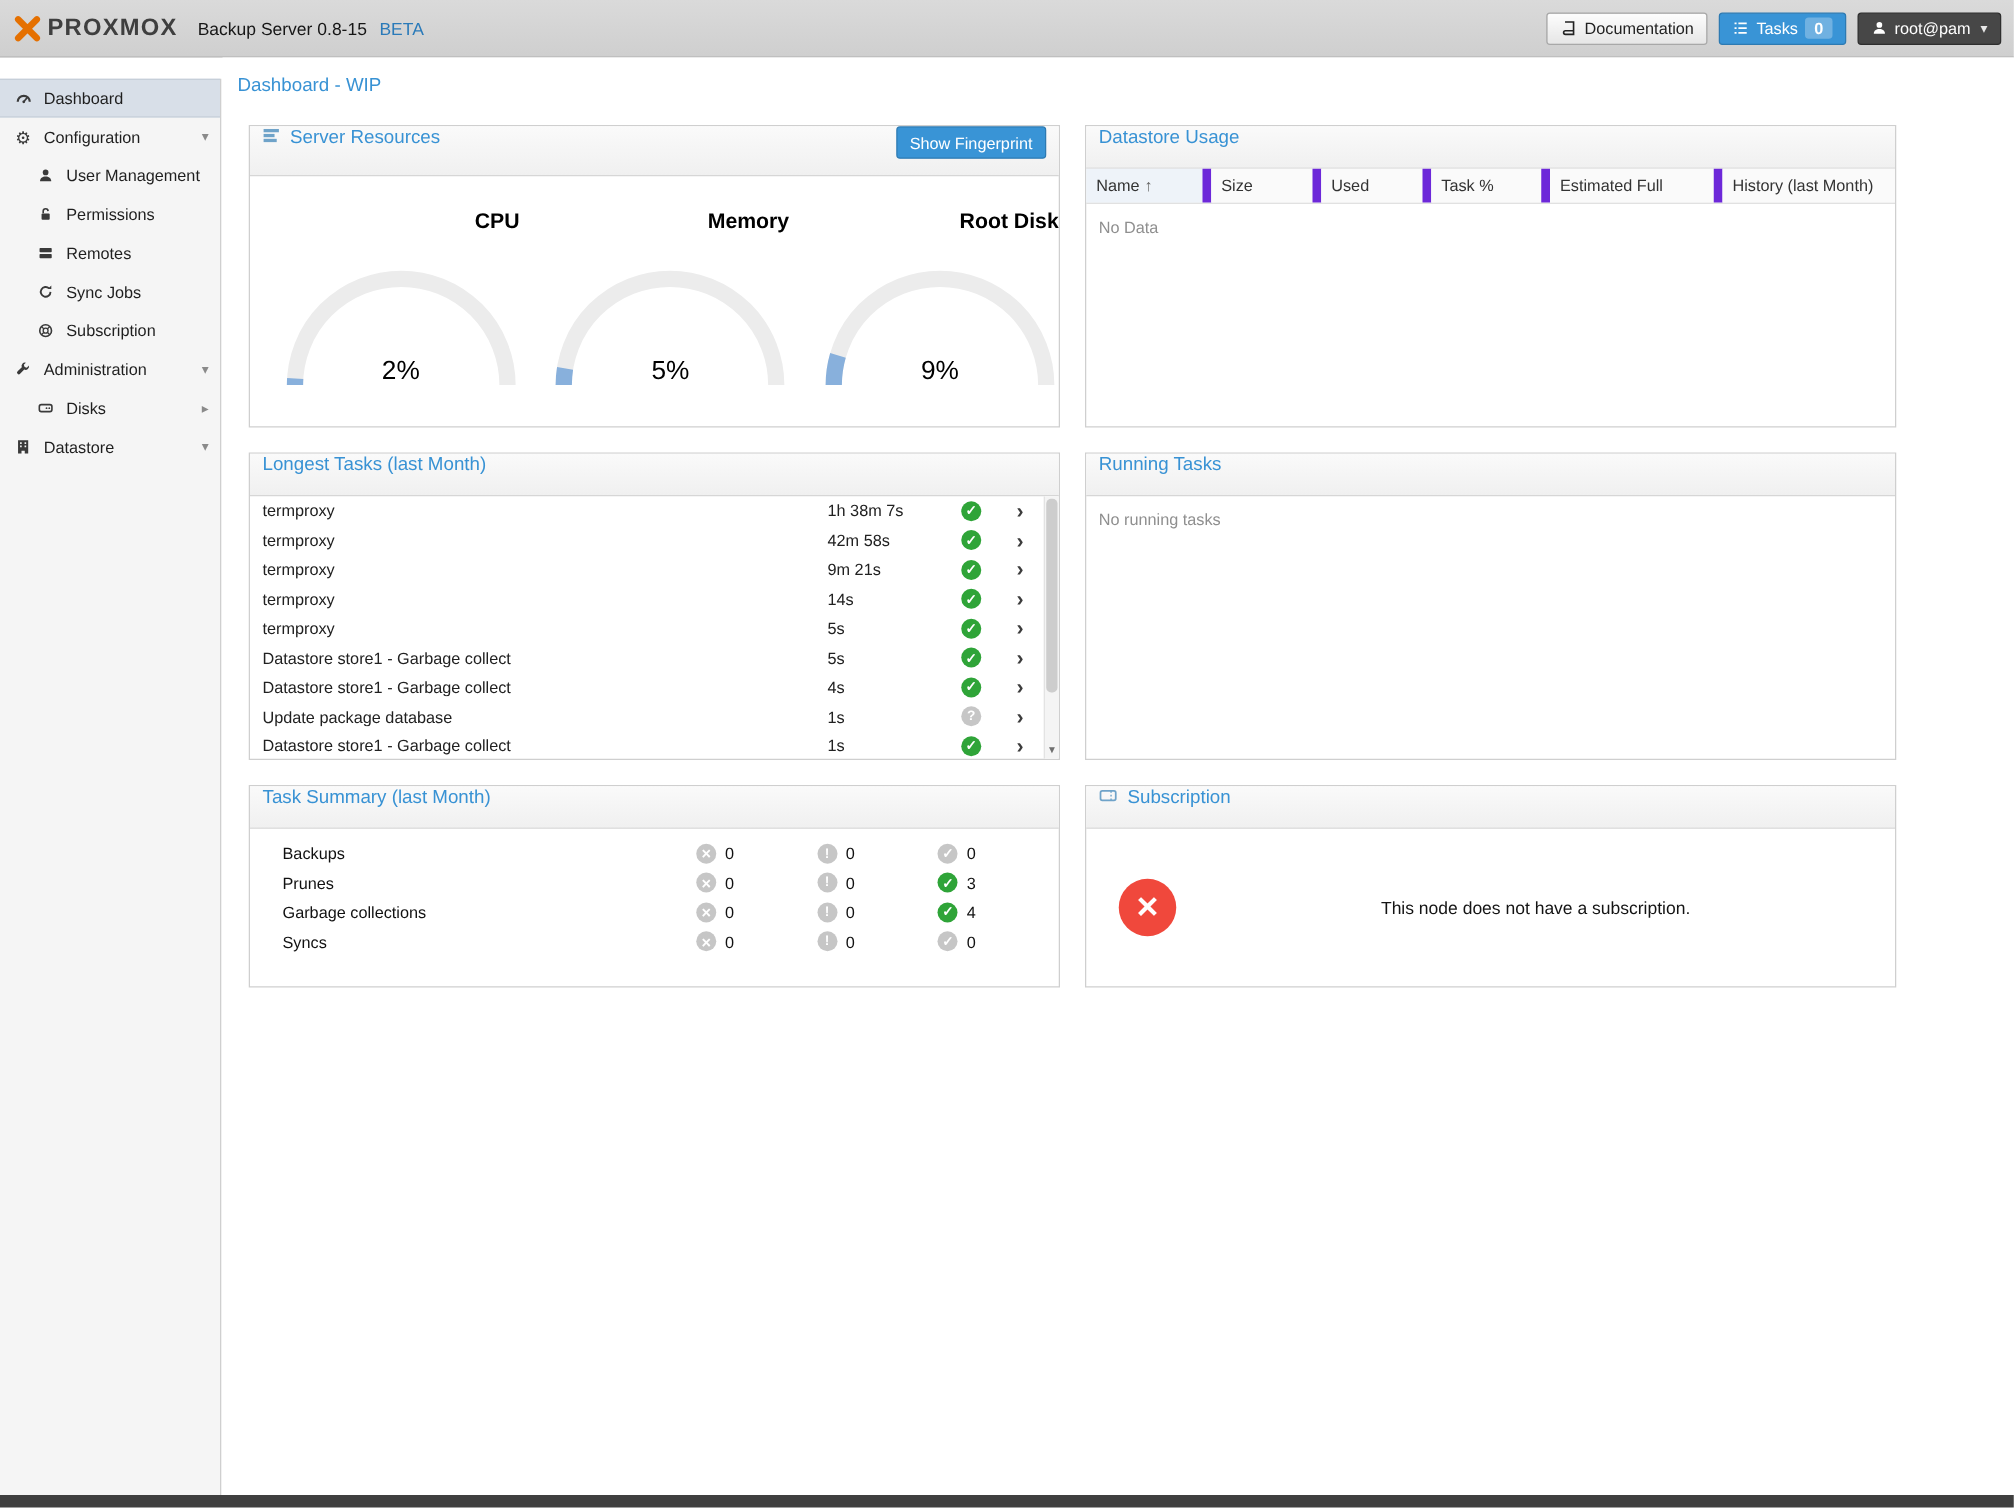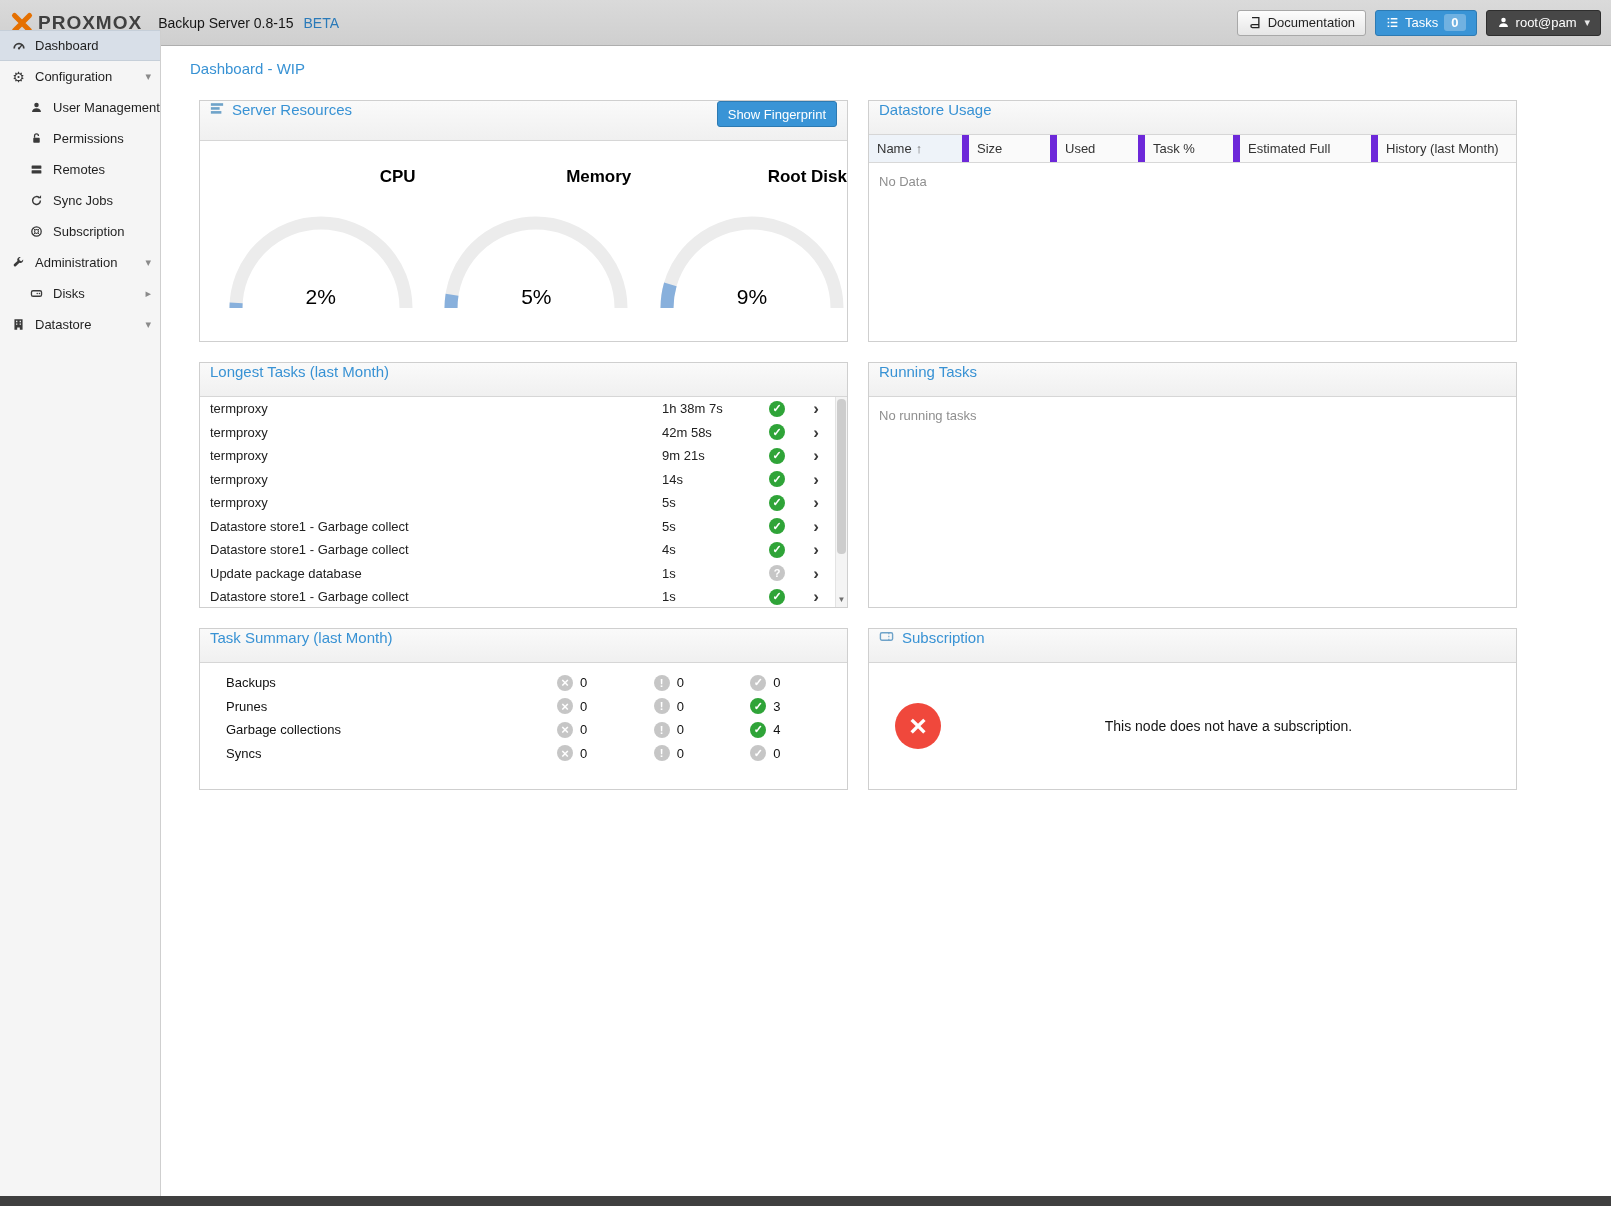--- a/index.html
+++ b/index.html
@@ -14,21 +14,21 @@
   .beta-link{font-size:14px;color:#2a7ab9;cursor:pointer;margin-left:2px}
   .topbar-right{margin-left:auto;display:flex;align-items:center;gap:9px}
   .btn{display:inline-flex;align-items:center;gap:6px;height:26px;padding:0 10px;border-radius:3px;font-size:13px;cursor:pointer;border:1px solid transparent}
   .btn-light{background:linear-gradient(#fdfdfd,#e6e6e6);border-color:#a8a8a8;color:#222}
   .btn-blue{background:#3994d6;border-color:#2d7ab2;color:#fff}
   .btn-blue .badge{background:rgba(255,255,255,.28);border-radius:3px;padding:1px 7px;font-weight:700;color:#fff}
   .btn-dark{background:#474747;border-color:#2e2e2e;color:#fff}
   .menu-caret{font-size:11px;color:#e8e8e8;margin-left:2px}
 
   
-  .sidebar{position:absolute;top:30px;left:0;width:161px;bottom:10px;background:#f5f5f5;border-right:1px solid #cfcfcf}
+  .sidebar{position:absolute;top:63px;left:0;width:177px;bottom:10px;background:#f5f5f5;border-right:1px solid #cfcfcf}
   .nav-item{height:31px;display:flex;align-items:center;gap:8px;padding-left:10px;color:#1f1f1f;cursor:pointer;font-size:13px}
   .nav-item.sub{padding-left:28px}
   .nav-item.selected{background:#d8dfe8;border-top:1px solid #c6cfd9;border-bottom:1px solid #c6cfd9}
   .nav-icon{width:17px;display:inline-flex;justify-content:center;color:#3a3a3a;font-size:14px;line-height:1}
   .caret{margin-left:auto;margin-right:9px;color:#8a8a8a;font-size:11px}
 
   
   .main{position:absolute;left:178px;top:46px;right:0;bottom:10px;background:#fff}
   .page-title{position:absolute;top:14px;left:12px;color:#3892d4;font-size:15px}
   .content{position:absolute;top:54px;left:21px;display:grid;grid-template-columns:649px 649px;column-gap:20px;row-gap:20px}

